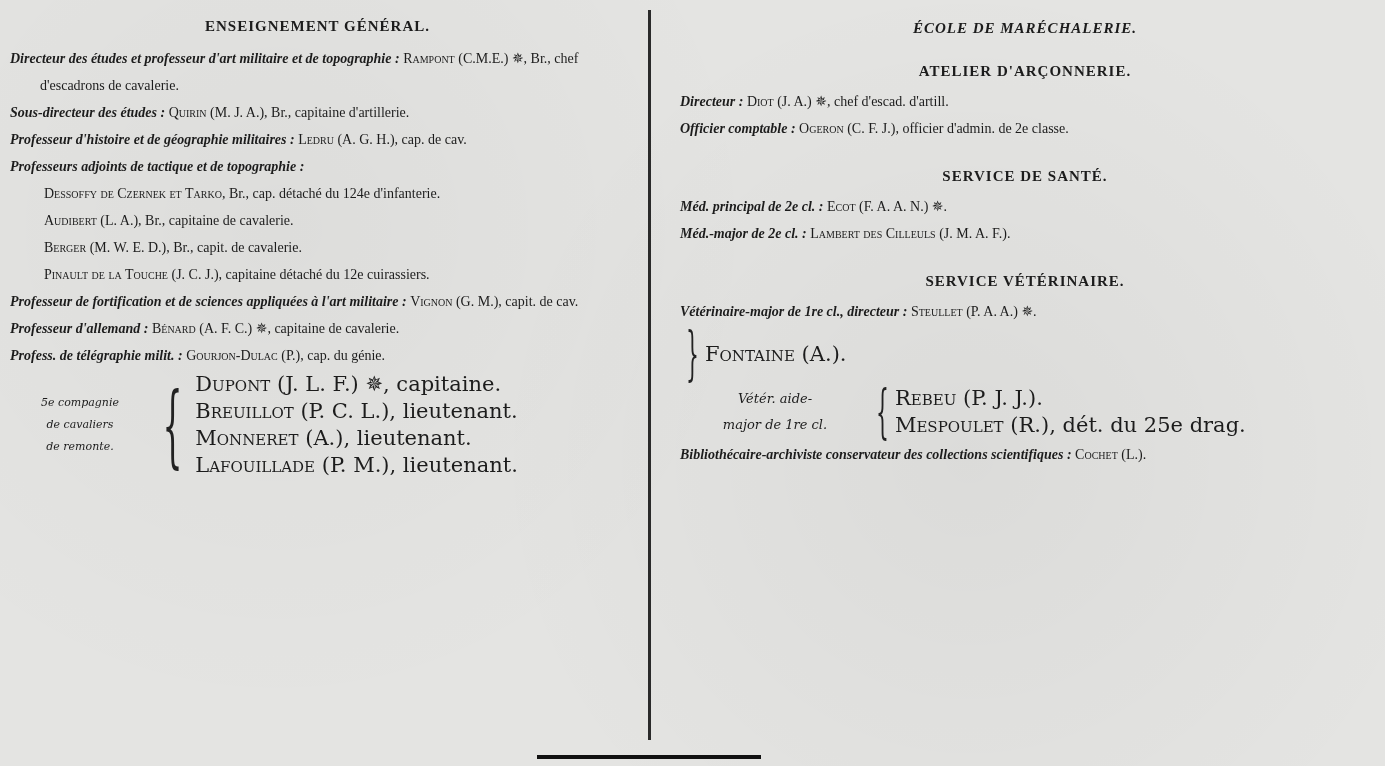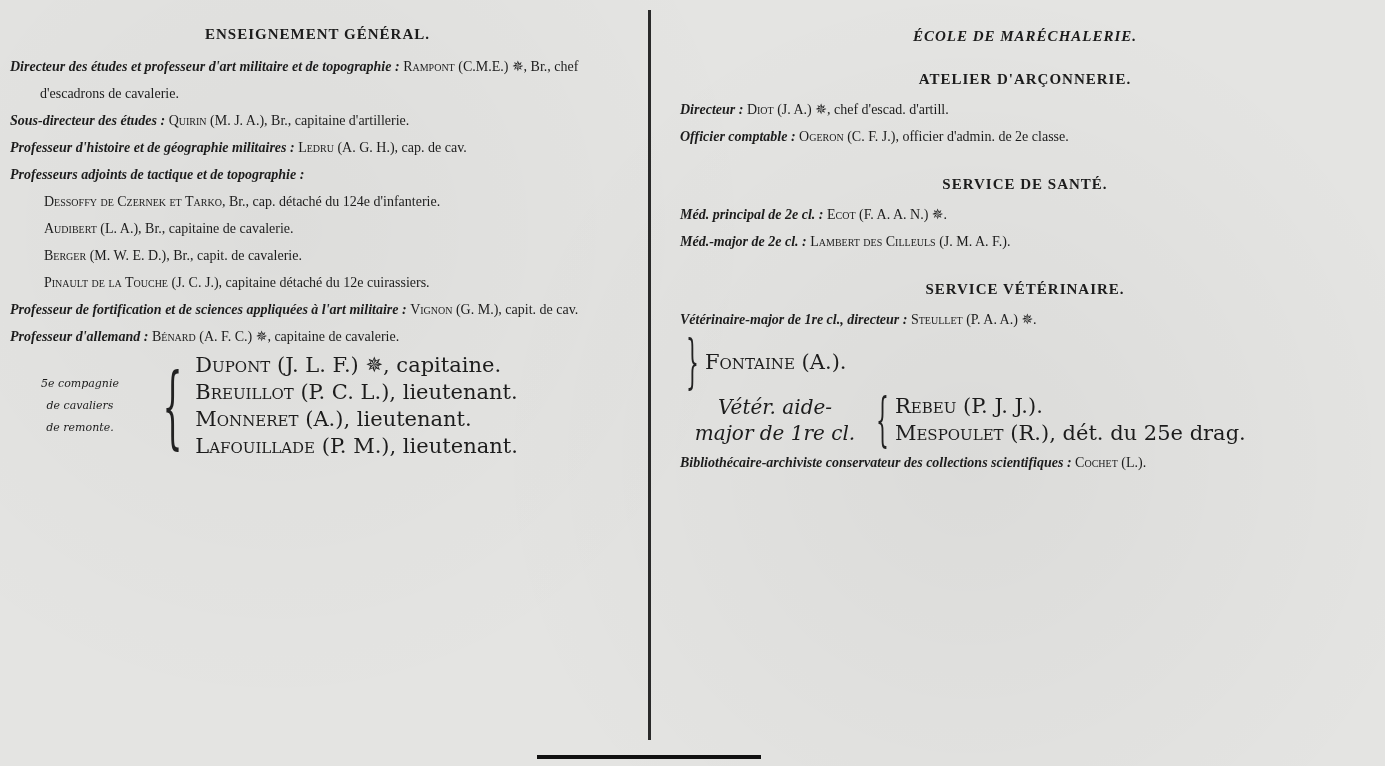--- a/index.html
+++ b/index.html
@@ -6,21 +6,21 @@
   body {
     width: 1385px; height: 766px; overflow: hidden;
     background: #e4e4e2;
     background-image:
       radial-gradient(circle at 20% 30%, rgba(0,0,0,0.03) 0, transparent 40%),
       radial-gradient(circle at 70% 60%, rgba(0,0,0,0.04) 0, transparent 45%);
     font-family: "DejaVu Serif", "Liberation Serif", serif;
     color: #1c1c1c;
     position: relative;
   }
-  .col { position: absolute; top: 8px; }
+  .col { position: absolute; top: 0; }
   .col-left { left: 10px; width: 615px; }
   .col-right { left: 680px; width: 690px; }
   .divider { position: absolute; left: 648px; top: 10px; width: 3px; height: 730px; background: #2a2a2a; }
   .foot-rule { position: absolute; left: 537px; top: 755px; width: 224px; height: 4px; background: #111; }
   .heading {
     text-align: center; font-weight: bold; font-size: 15px; letter-spacing: 1px;
     font-family: "Liberation Serif", serif;
   }
   .entry { font-size: 14px; line-height: 27px; font-family: "Liberation Serif", serif; }
   .entry .role { font-style: italic; font-weight: bold; }
@@ -77,20 +77,25 @@
   <div class="entry hang">
     <span class="role">Professeur de fortification et de sciences appliquées à l'art militaire :</span>
     <span class="sc">Vignon</span>
     <span>(G. M.), capit. de cav.</span>
   </div>
   <div class="entry hang">
     <span class="role">Professeur d'allemand :</span>
     <span class="sc">Bénard</span>
     <span>(A. F. C.) ✵, capitaine de cavalerie.</span>
   </div>
+  <div class="entry hang">
+    <span class="role">Profess. de télégraphie milit. :</span>
+    <span class="sc">Gourjon-Dulac</span>
+    <span>(P.), cap. du génie.</span>
+  </div>
 
   <div class="brace-group" style="margin-top:2px;">
     <div class="brace-label" style="width:140px;">
       <div>5e compagnie</div>
       <div>de cavaliers</div>
       <div>de remonte.</div>
     </div>
     <div class="brace">{</div>
     <div class="brace-list">
       <div><span class="sc">Dupont</span> <span>(J. L. F.) ✵, capitaine.</span></div>
@@ -135,21 +140,21 @@
     <span>(P. A. A.) ✵.</span>
   </div>
 
   <div class="brace-group">
     <div class="brace" style="font-size:58px;line-height:58px;">}</div>
     <div class="brace-list">
       <div><span class="sc">Fontaine</span> <span>(A.).</span></div>
     </div>
   </div>
   <div class="brace-group">
-    <div class="brace-label" style="width:190px;font-weight:normal;font-size:20px;line-height:26px;">
+    <div class="brace-label" style="width:190px;font-weight:normal;font-size:13px;line-height:26px;">
       <div>Vétér. aide-</div>
       <div>major de 1re cl.</div>
     </div>
     <div class="brace" style="font-size:58px;line-height:58px;">{</div>
     <div class="brace-list">
       <div><span class="sc">Rebeu</span> <span>(P. J. J.).</span></div>
       <div><span class="sc">Mespoulet</span> <span>(R.), dét. du 25e drag.</span></div>
     </div>
   </div>
 

